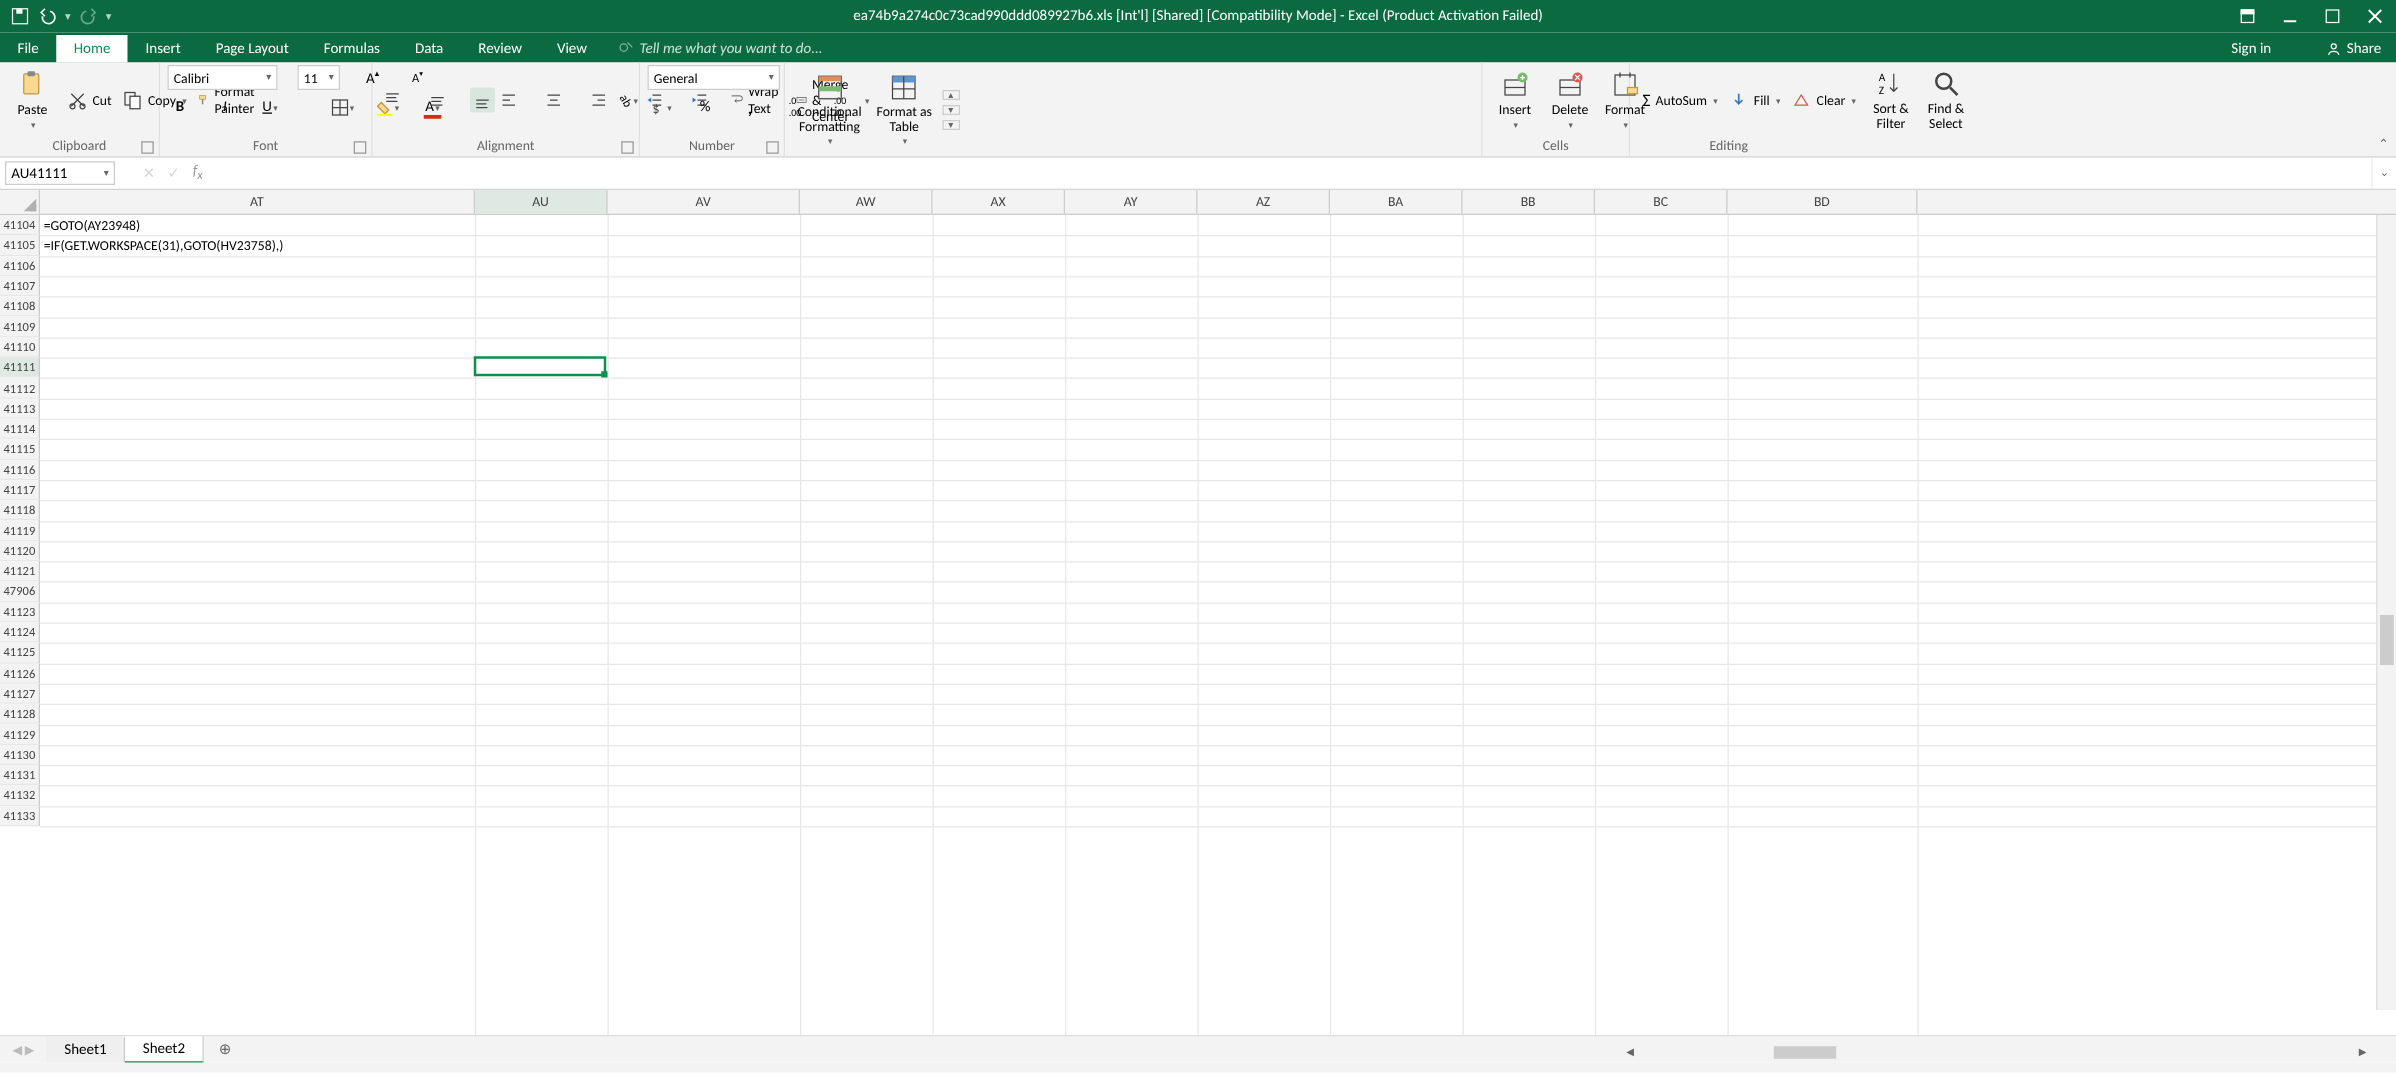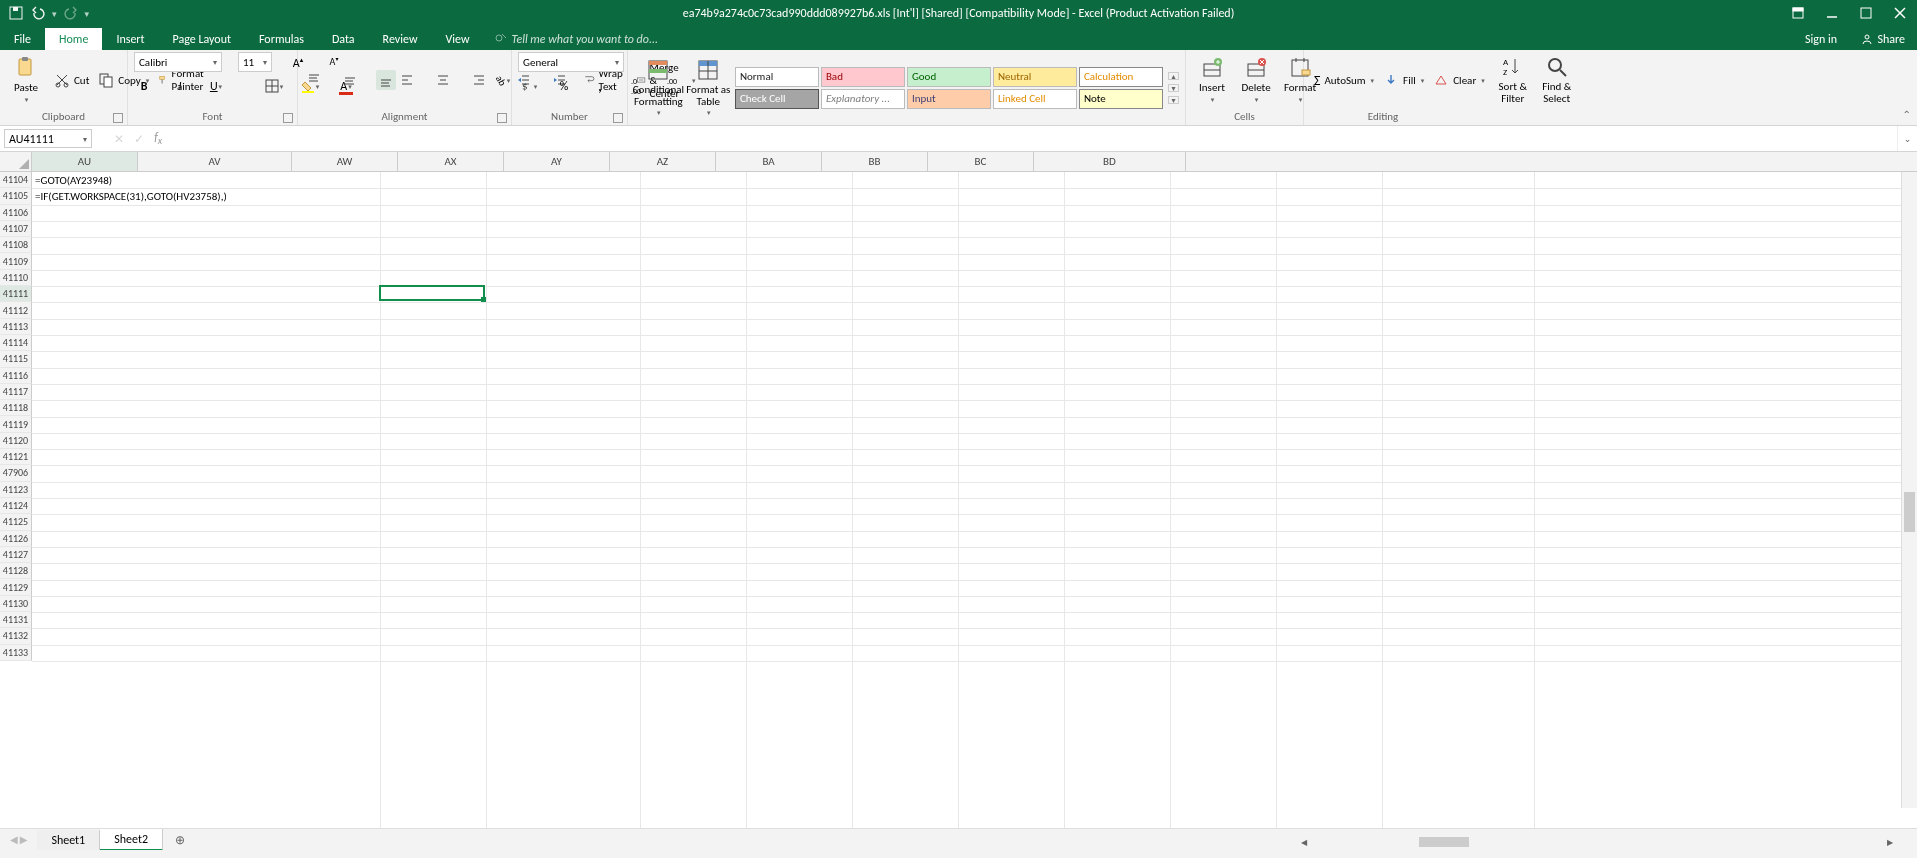--- a/index.html
+++ b/index.html
@@ -13,21 +13,21 @@
 .title-text { position:absolute; left:50%; transform:translateX(-50%); font-size:12px; white-space:nowrap; }
 .winbtns { position:absolute; right:0; display:flex; }
 .winbtns .wb { width:34px; height:26px; display:flex; align-items:center; justify-content:center; cursor:pointer; }
 .winbtns svg { width:12px; height:12px; stroke:#fff; fill:none; }
 
 
 .tabbar { height:24px; background:#0b6a3f; display:flex; align-items:flex-end; color:#fff; position:relative; }
 .tab { padding:4px 14px; font-size:12px; cursor:pointer; }
 .tab.active { background:#fff; color:#1a8c58; }
 .tab.file { }
-.signin { position:absolute; right:72px; font-size:12px; cursor:pointer; padding:4px 8px;}
+.signin { position:absolute; right:92px; font-size:12px; cursor:pointer; padding:4px 8px;}
 .share { position:absolute; right:6px; font-size:12px; cursor:pointer; display:flex; align-items:center; gap:4px; padding:4px 6px;}
 .tellme { display:flex; align-items:center; gap:6px; padding:4px 10px; opacity:.8; font-style:italic;}
 
 
 .ribbon { height:76px; background:#f3f3f3; border-bottom:1px solid #d4d4d4; display:flex; position:relative;}
 .group { border-right:1px solid #e0e0e0; display:flex; flex-direction:column; }
 .group-body { flex:1; display:flex; align-items:center; padding:2px 6px; gap:4px;}
 .group-label { text-align:center; font-size:11px; color:#666; padding:0 4px 2px; position:relative;}
 .launcher { position:absolute; right:4px; bottom:2px; width:10px; height:10px; border:1px solid #999; cursor:pointer;}
 
@@ -444,32 +444,20 @@
         <svg class="icon" viewBox="0 0 24 24">
             <rect x="3" y="3" width="18" height="18" fill="none" stroke="#444"></rect>
             <rect x="3" y="3" width="18" height="5" fill="#6095d0"></rect>
             <line x1="3" y1="13" x2="21" y2="13" stroke="#444"></line>
             <line x1="12" y1="3" x2="12" y2="21" stroke="#444"></line>
           </svg>
         <span class="lbl" style="white-space:pre">Format as
 Table</span>
           <span class="dd-caret">▾</span>
       </div>
-      <div class="styles-grid">
-        <div class="style-cell style-normal">Normal</div>
-        <div class="style-cell style-bad">Bad</div>
-        <div class="style-cell style-good">Good</div>
-        <div class="style-cell style-neutral">Neutral</div>
-        <div class="style-cell style-calc">Calculation</div>
-        <div class="style-cell style-check">Check Cell</div>
-        <div class="style-cell style-explan">Explanatory ...</div>
-        <div class="style-cell style-input">Input</div>
-        <div class="style-cell style-linked">Linked Cell</div>
-        <div class="style-cell style-note">Note</div>
-      </div>
       <div class="styles-arrow">
         <div>▴</div>
         <div>▾</div>
         <div>▾</div>
       </div>
     </div>
   </div>
 
   <div class="group" style="width:118px">
     <div class="group-body">
@@ -565,20 +553,21 @@
     <span class="fbx"><i>f<sub>x</sub></i></span>
   </div>
   <div class="fb-input"></div>
   <div class="fb-expand">⌄</div>
 </div>
 
 <div class="grid-area">
   <div class="colhdr-row">
     <div class="selall"></div>
 
+  <div class="colhdr" style="width: 348px;">AT</div>
       <div class="colhdr sel" style="width: 106px;">AU</div>
       <div class="colhdr" style="width: 154px;">AV</div>
       <div class="colhdr" style="width: 106px;">AW</div>
       <div class="colhdr" style="width: 106px;">AX</div>
       <div class="colhdr" style="width: 106px;">AY</div>
       <div class="colhdr" style="width: 106px;">AZ</div>
       <div class="colhdr" style="width: 106px;">BA</div>
       <div class="colhdr" style="width: 106px;">BB</div>
       <div class="colhdr" style="width: 106px;">BC</div>
       <div class="colhdr" style="width: 152px;">BD</div>

